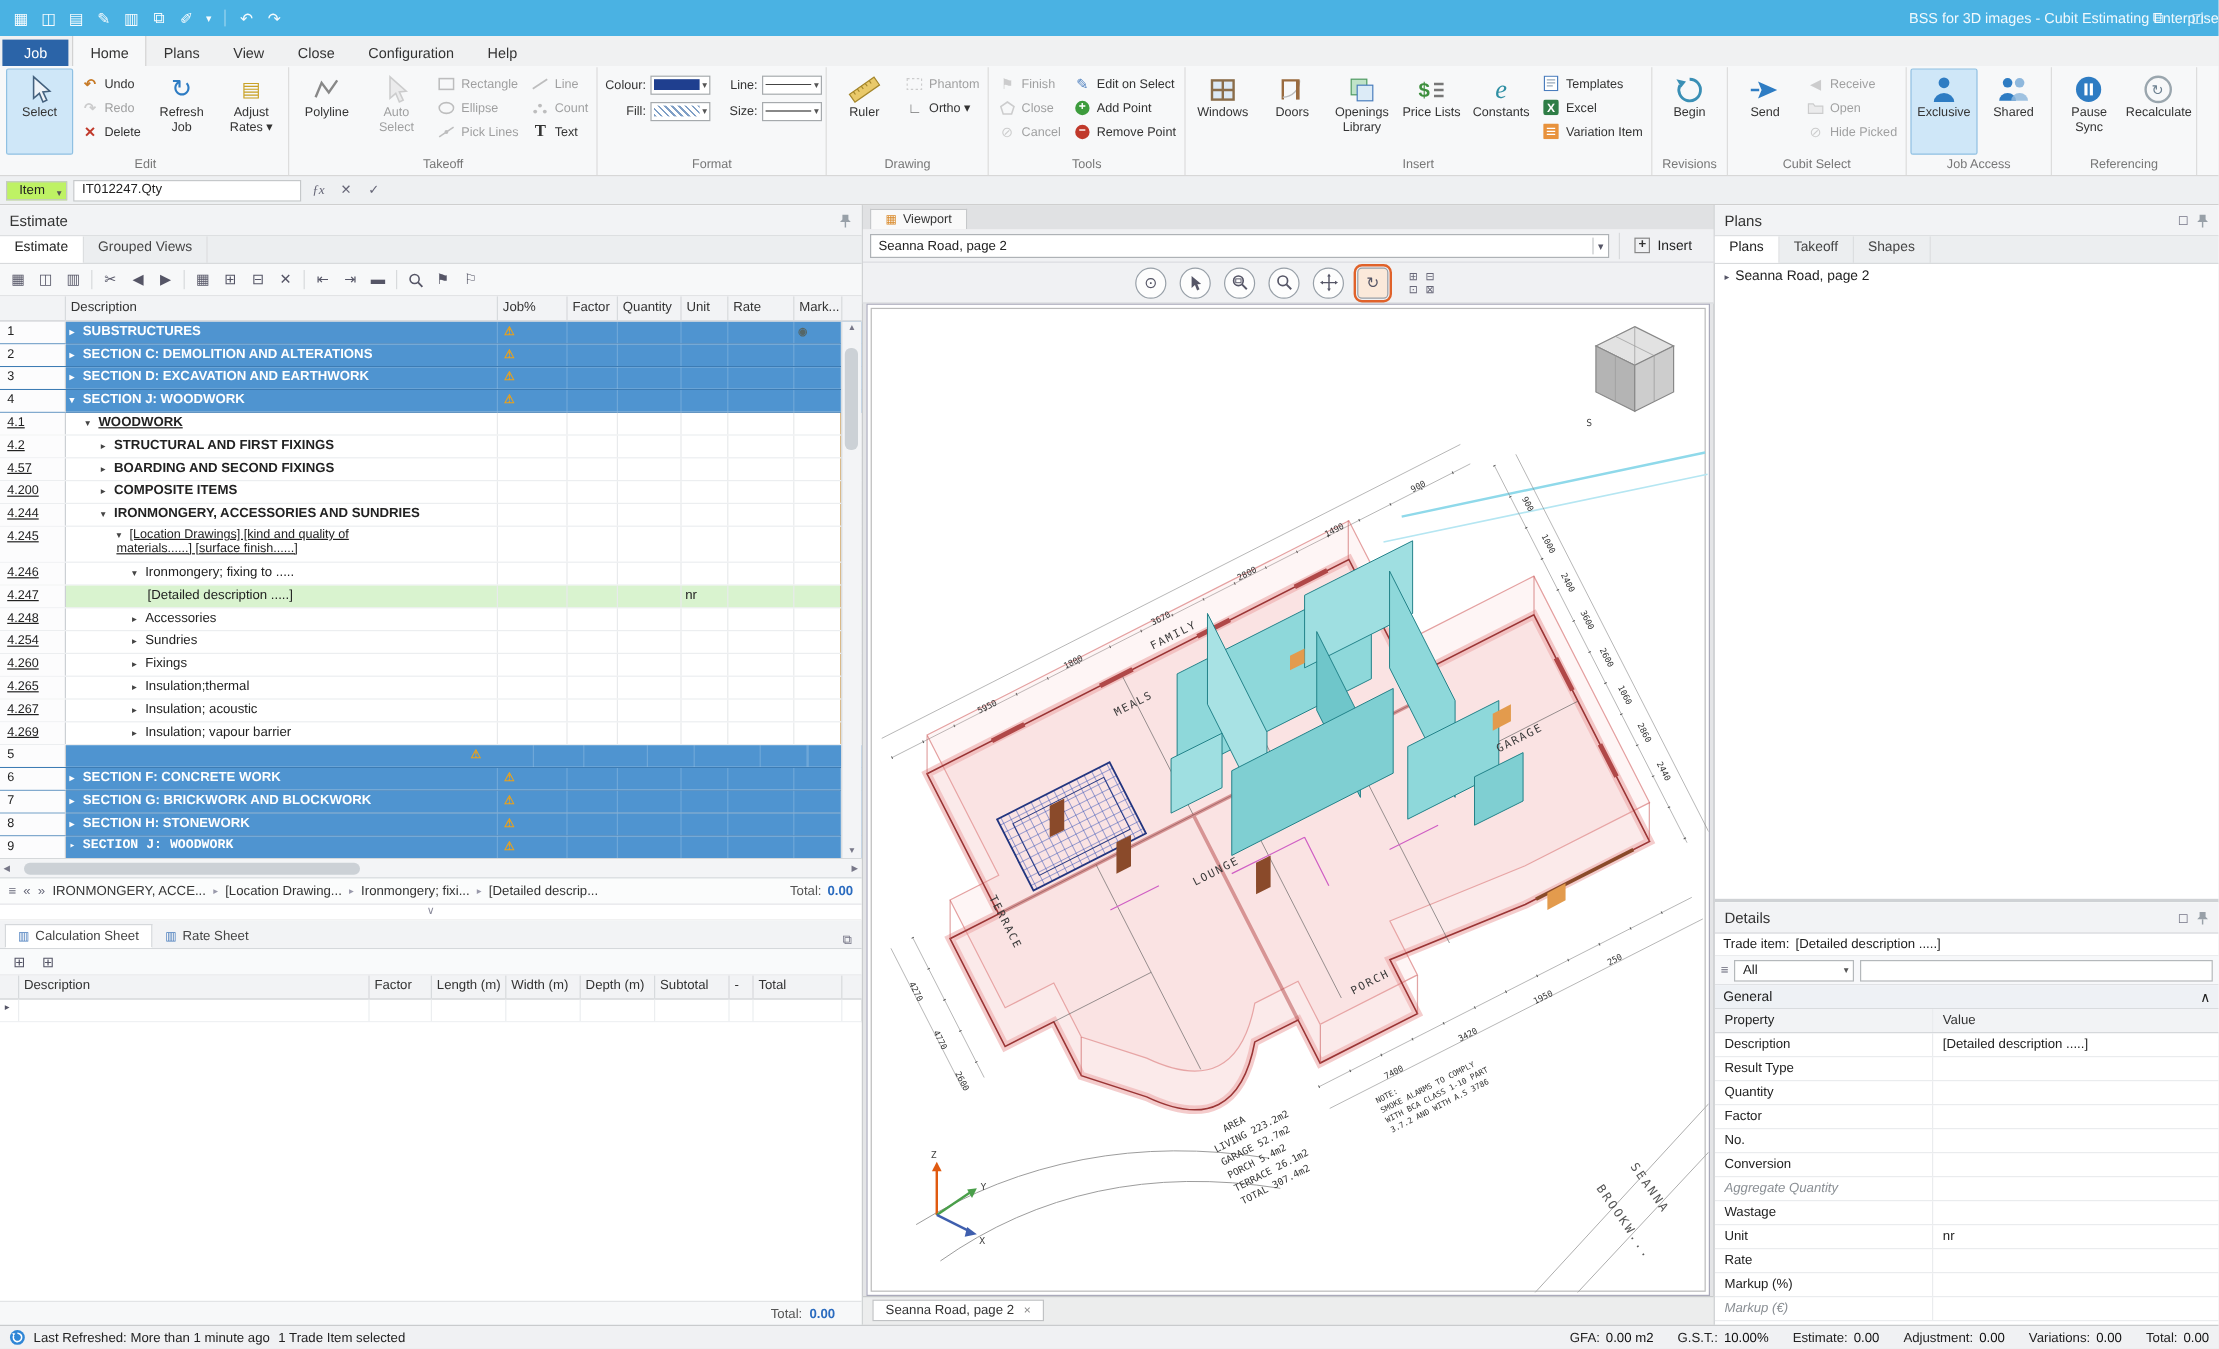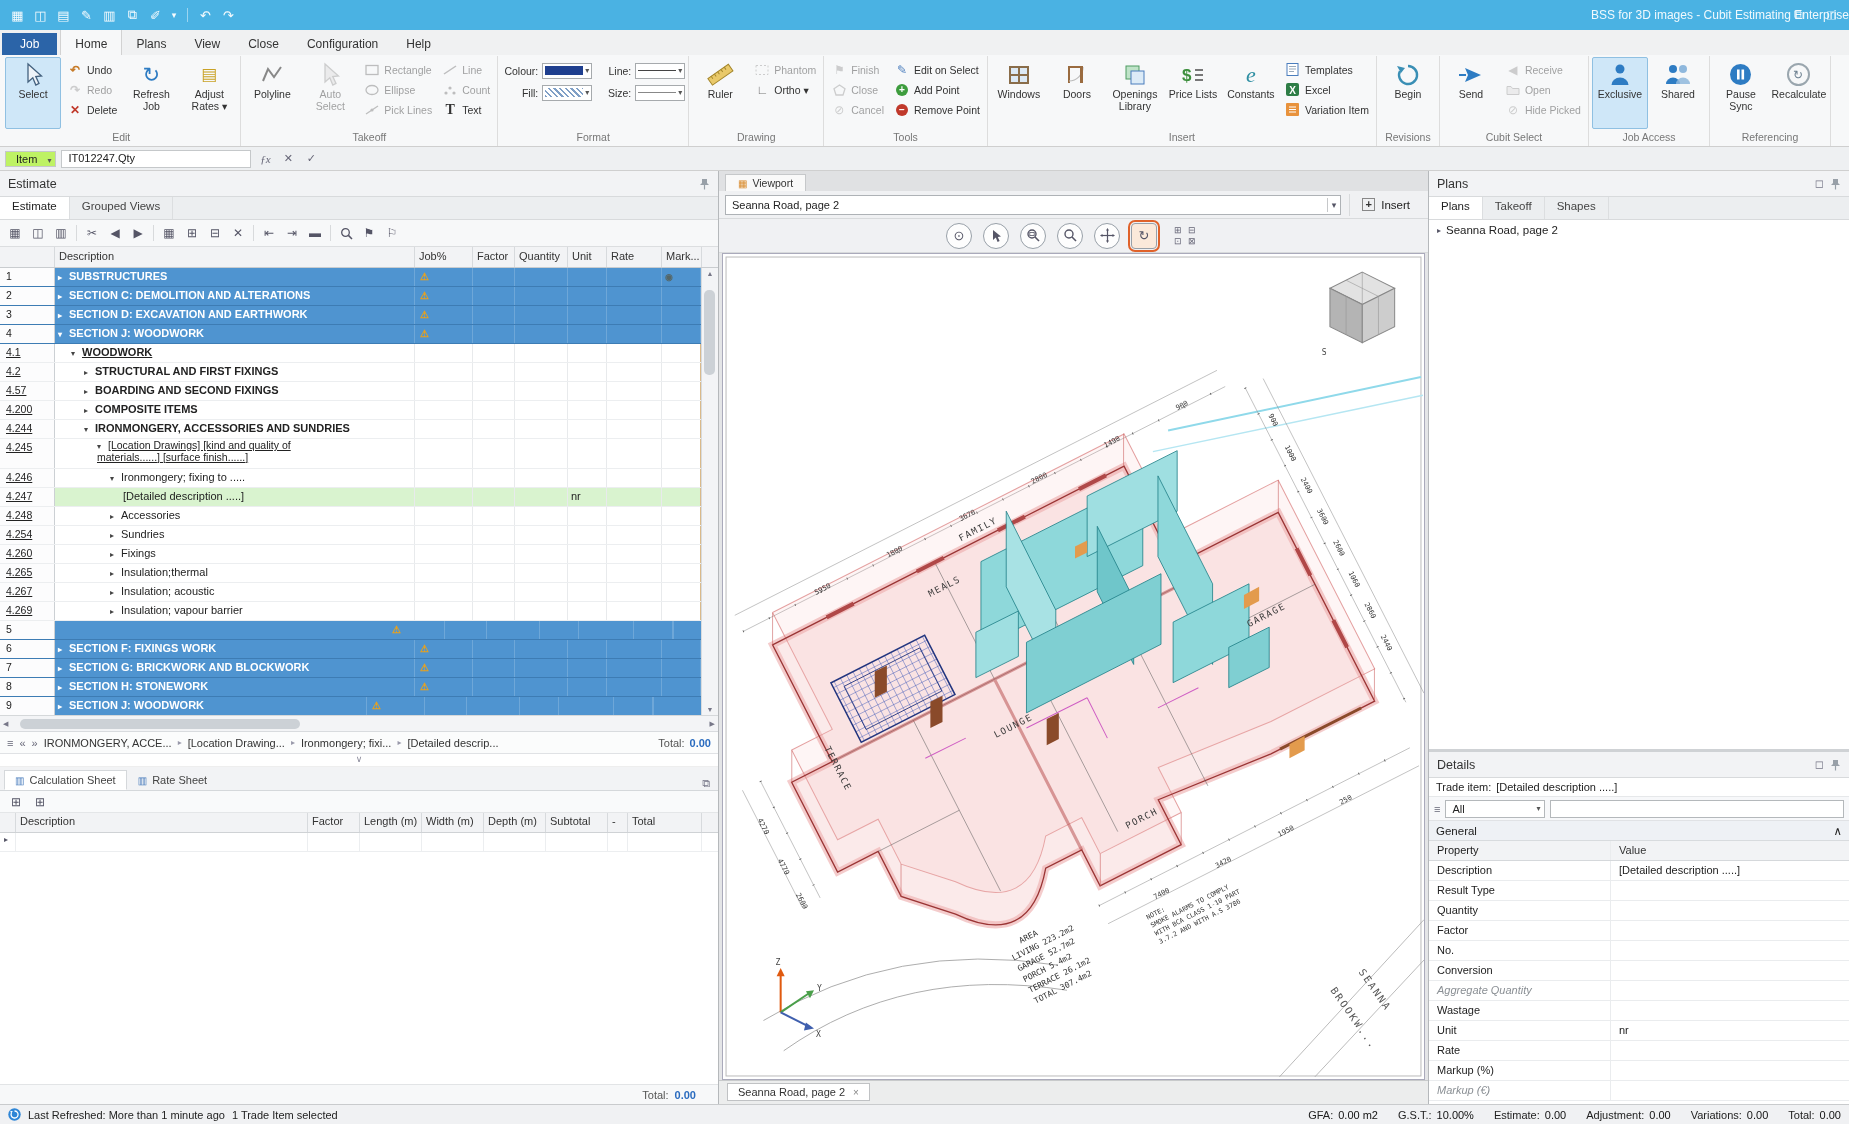--- a/index.html
+++ b/index.html
@@ -901,21 +901,21 @@
                 <div class="cell factor" style="width: 42px;"></div>
                 <div class="cell qty" style="width: 53px;"></div>
                 <div class="cell unit" style="width: 39px;"></div>
                 <div class="cell rate" style="width: 55px;"></div>
                 <div class="cell mark" style="width: 40px;"></div>
               </div>
             </div>
             <div class="erow section">
               <div class="gutter">6</div>
               <div class="rowbody">
-                <div class="cell desc" style="width: 360px; padding-left: 3px;"><span class="arrow">▸</span><span class="txt">SECTION F: FIXINGS WORK</span></div>
+                <div class="cell desc" style="width: 360px; padding-left: 3px;"><span class="arrow">▸</span><span class="txt">SECTION F: CONCRETE WORK</span></div>
                 <div class="cell job" style="width: 58px;"><span class="warn">⚠</span></div>
                 <div class="cell factor" style="width: 42px;"></div>
                 <div class="cell qty" style="width: 53px;"></div>
                 <div class="cell unit" style="width: 39px;"></div>
                 <div class="cell rate" style="width: 55px;"></div>
                 <div class="cell mark" style="width: 40px;"></div>
               </div>
             </div>
             <div class="erow section">
               <div class="gutter">7</div>
@@ -937,21 +937,21 @@
                 <div class="cell factor" style="width: 42px;"></div>
                 <div class="cell qty" style="width: 53px;"></div>
                 <div class="cell unit" style="width: 39px;"></div>
                 <div class="cell rate" style="width: 55px;"></div>
                 <div class="cell mark" style="width: 40px;"></div>
               </div>
             </div>
             <div class="erow section">
               <div class="gutter">9</div>
               <div class="rowbody">
-                <div class="cell desc" style="width: 312px; padding-left: 3px;"><span class="arrow">▸</span><span class="txt">SECTION J: WOODWORK</span></div>
+                <div class="cell desc" style="width: 360px; padding-left: 3px; font-family: Liberation Mono, monospace;"><span class="arrow">▸</span><span class="txt">SECTION J: WOODWORK</span></div>
                 <div class="cell job" style="width: 58px;"><span class="warn">⚠</span></div>
                 <div class="cell factor" style="width: 42px;"></div>
                 <div class="cell qty" style="width: 53px;"></div>
                 <div class="cell unit" style="width: 39px;"></div>
                 <div class="cell rate" style="width: 55px;"></div>
                 <div class="cell mark" style="width: 40px;"></div>
               </div>
             </div>
           </div>
         <div class="vscroll">

